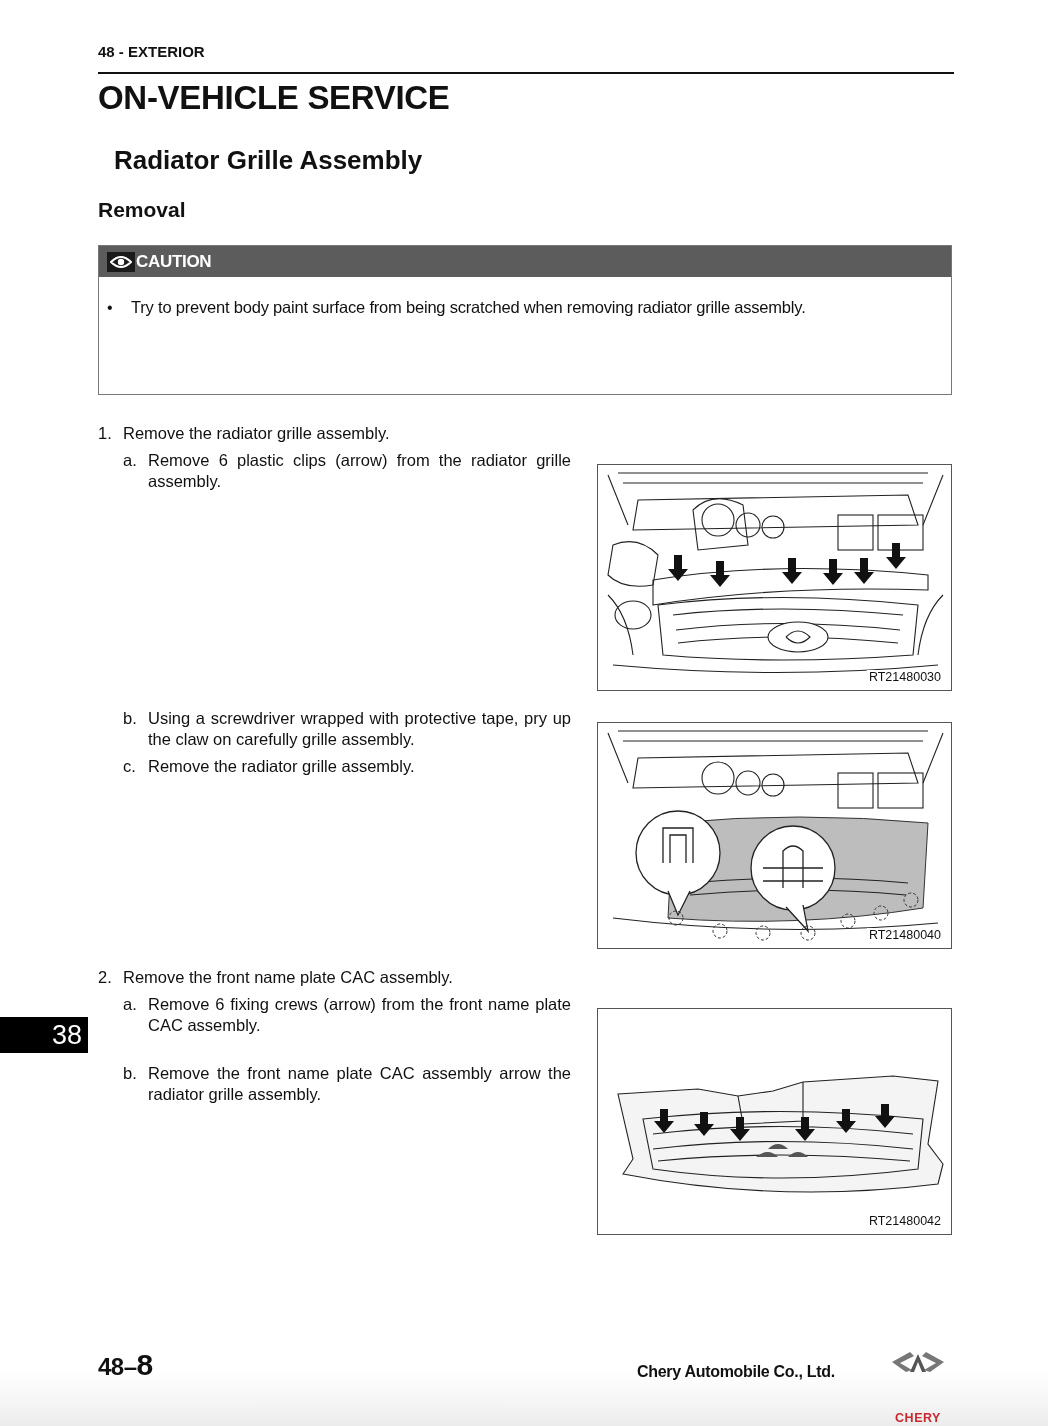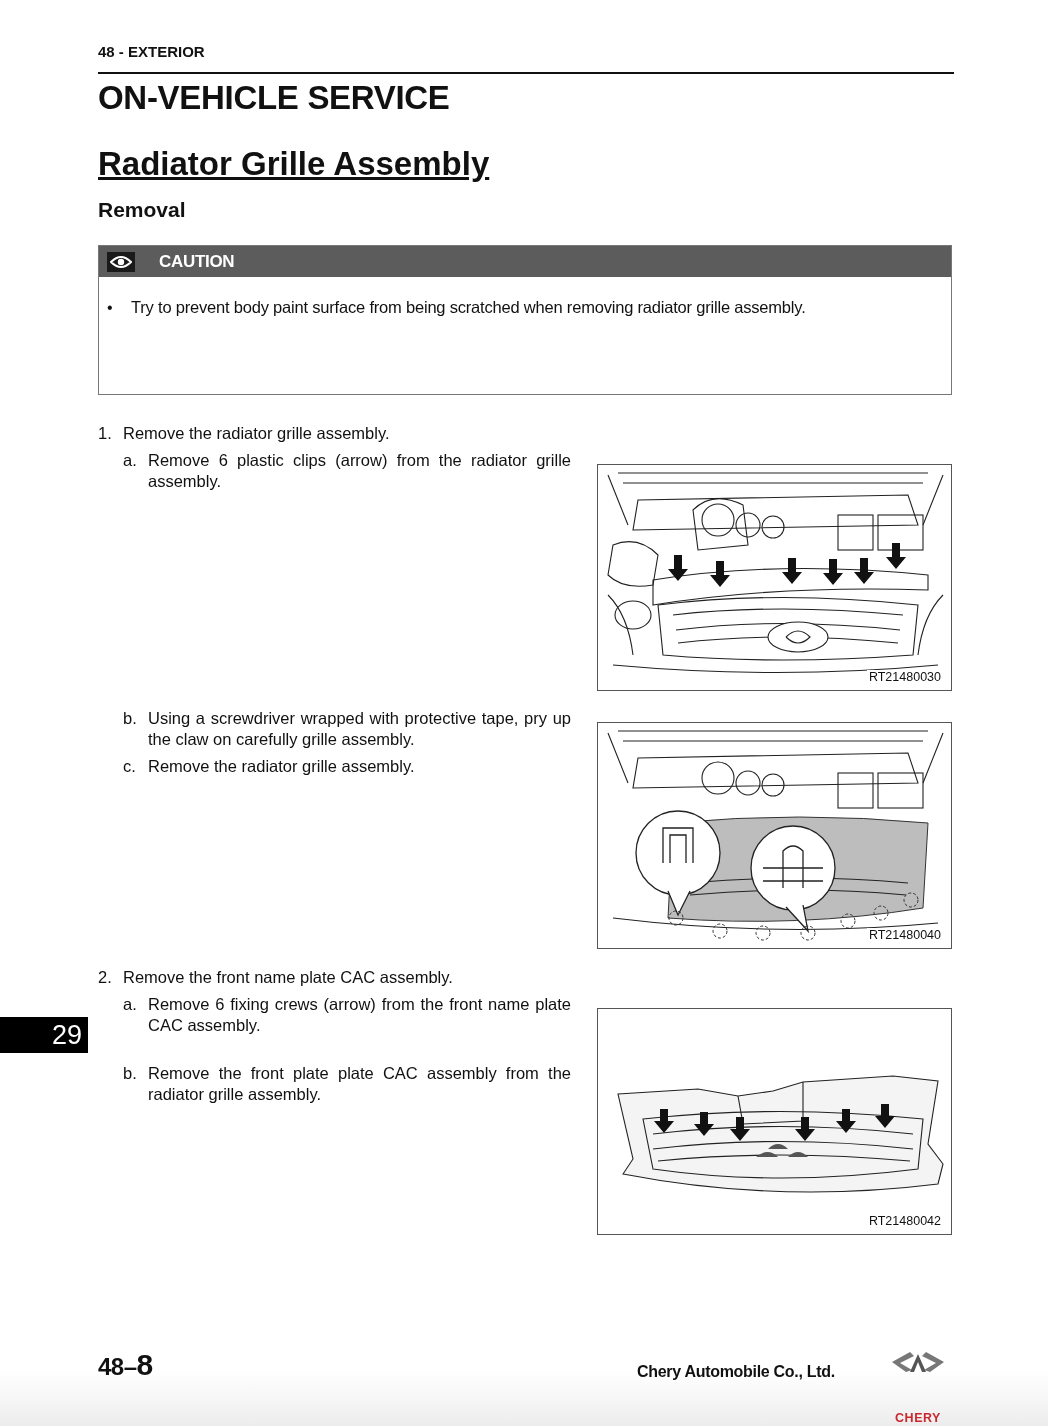--- a/index.html
+++ b/index.html
@@ -5,27 +5,27 @@
   html, body { margin: 0; padding: 0; }
   body {
     width: 1048px; height: 1426px; position: relative; overflow: hidden;
     background: linear-gradient(to bottom, #ffffff 0px, #ffffff 1370px, #f6f6f6 1400px, #ececec 1426px);
     font-family: "Liberation Sans", sans-serif; color: #111;
   }
   .abs { position: absolute; }
   .section-label { left: 98px; top: 43px; font-size: 15px; font-weight: bold; }
   .top-rule { left: 98px; top: 72px; width: 856px; height: 2px; background: #111; }
   .h1 { left: 98px; top: 79px; font-size: 33px; font-weight: bold; letter-spacing: -0.3px; text-align: center; }
-  .h2 { left: 98px; top: 145px; font-size: 33px; font-weight: bold; text-decoration: underline; }
+  .h2 { left: 114px; top: 145px; font-size: 26px; font-weight: bold; }
   .h3 { left: 98px; top: 198px; font-size: 21px; font-weight: bold; }
 
   .caution { left: 98px; top: 245px; width: 854px; height: 150px; border: 1px solid #777; box-sizing: border-box; background: #fff; }
   .caution-bar { height: 31px; background: #5c5c5c; display: flex; align-items: center; padding-left: 8px; }
   .caution-icon { width: 28px; height: 20px; background: #1a1a1a; display: flex; align-items: center; justify-content: center; }
-  .caution-title { color: #fff; font-weight: bold; font-size: 17px; margin-left: 24px; letter-spacing: -0.3px; }
+  .caution-title { color: #fff; font-weight: bold; font-size: 17px; margin-left: 1px; letter-spacing: -0.3px; }
   .caution ul { margin: 17px 0 0 0; padding: 0 0 0 8px; list-style: none; }
   .caution li { font-size: 16.5px; line-height: 27px; position: relative; padding-left: 24px; letter-spacing: -0.2px; }
   .caution li::before { content: "•"; position: absolute; left: 0; top: 0; font-size: 16px; }
 
   .step { font-size: 16.5px; line-height: 21px; }
   .step .num { position: absolute; left: 0; }
   .step-text { display: block; }
   .main-step { left: 98px; width: 480px; }
   .main-step .step-text { padding-left: 25px; }
   .sub-step { left: 123px; width: 448px; }
@@ -88,21 +88,21 @@
 <div class="abs step main-step" style="top:967px;">
   <span class="num">2.</span>
   <span class="step-text">Remove the front name plate CAC assembly.</span>
 </div>
 <div class="abs step sub-step" style="top:994px;">
   <span class="num">a.</span>
   <span class="step-text">Remove 6 fixing crews (arrow) from the front name plate CAC assembly.</span>
 </div>
 <div class="abs step sub-step" style="top:1063px;">
   <span class="num">b.</span>
-  <span class="step-text">Remove the front plate plate CAC assembly from the radiator grille assembly.</span>
+  <span class="step-text">Remove the front name plate CAC assembly arrow the radiator grille assembly.</span>
 </div>
 
 <div class="figure" style="top:455px;">
   <svg width="355" height="227" viewBox="0 0 355 227">
     <g fill="none" stroke="#222" stroke-width="1.1">
       <path d="M10 10 L30 60 M345 10 L325 60"></path>
       <path d="M20 8 L330 8 M25 18 L325 18"></path>
       <path d="M40 35 L310 30 L320 60 L35 65 Z"></path>
       <path d="M95 45 Q115 25 145 40 L150 80 L100 85 Z"></path>
       <circle cx="120" cy="55" r="16"></circle>
@@ -188,21 +188,21 @@
       <path d="M102 103 h8 v12 h6 l-10 12 l-10 -12 h6 z"></path>
       <path d="M138 108 h8 v12 h6 l-10 12 l-10 -12 h6 z"></path>
       <path d="M203 108 h8 v12 h6 l-10 12 l-10 -12 h6 z"></path>
       <path d="M244 100 h8 v12 h6 l-10 12 l-10 -12 h6 z"></path>
       <path d="M283 95 h8 v12 h6 l-10 12 l-10 -12 h6 z"></path>
     </g>
   </svg>
   <span class="fig-code">RT21480042</span>
 </div>
 
-<div class="abs side-tab">29</div>
+<div class="abs side-tab">38</div>
 
 <div class="abs page-num">
   <span class="pre">48–</span><span class="post">8</span>
 </div>
 <div class="abs company">Chery Automobile Co., Ltd.</div>
 <div class="abs logo">
   <svg width="68" height="26" viewBox="0 0 68 26">
     <path d="M8 12 L26 2 L30 6 L16 13 L28 20 L22 22 Z" fill="#777"></path>
     <path d="M60 12 L42 2 L38 6 L52 13 L40 20 L46 22 Z" fill="#777"></path>
     <path d="M34 4 L26 22 L30 22 L34 12 L38 22 L42 22 Z" fill="#555"></path>

